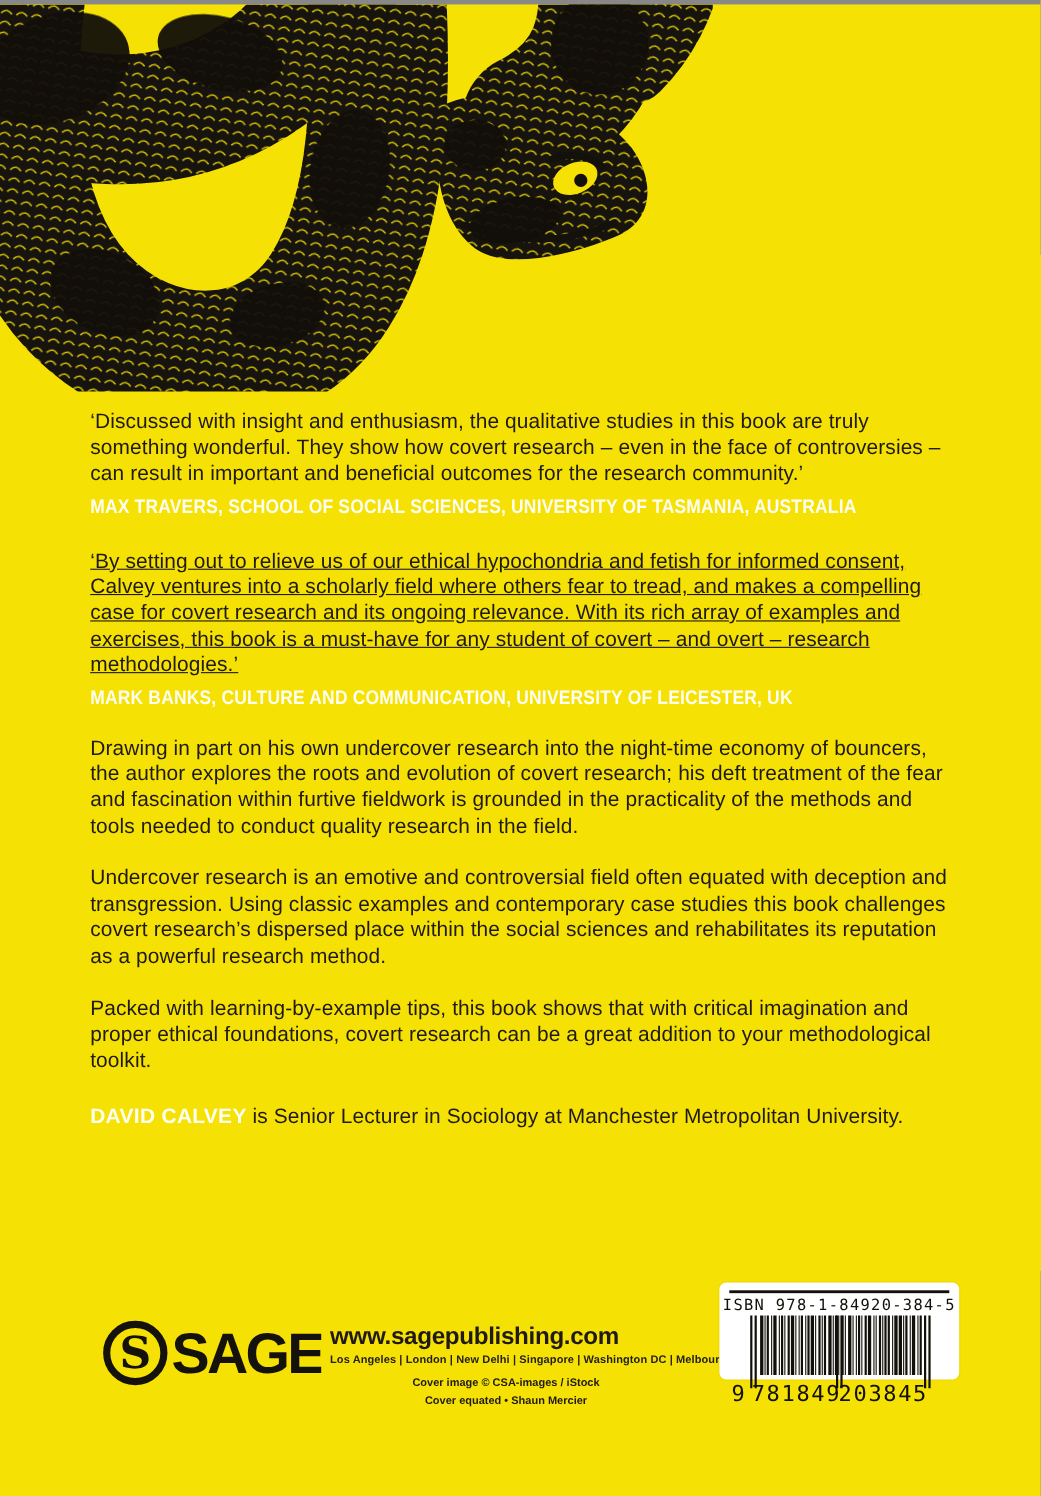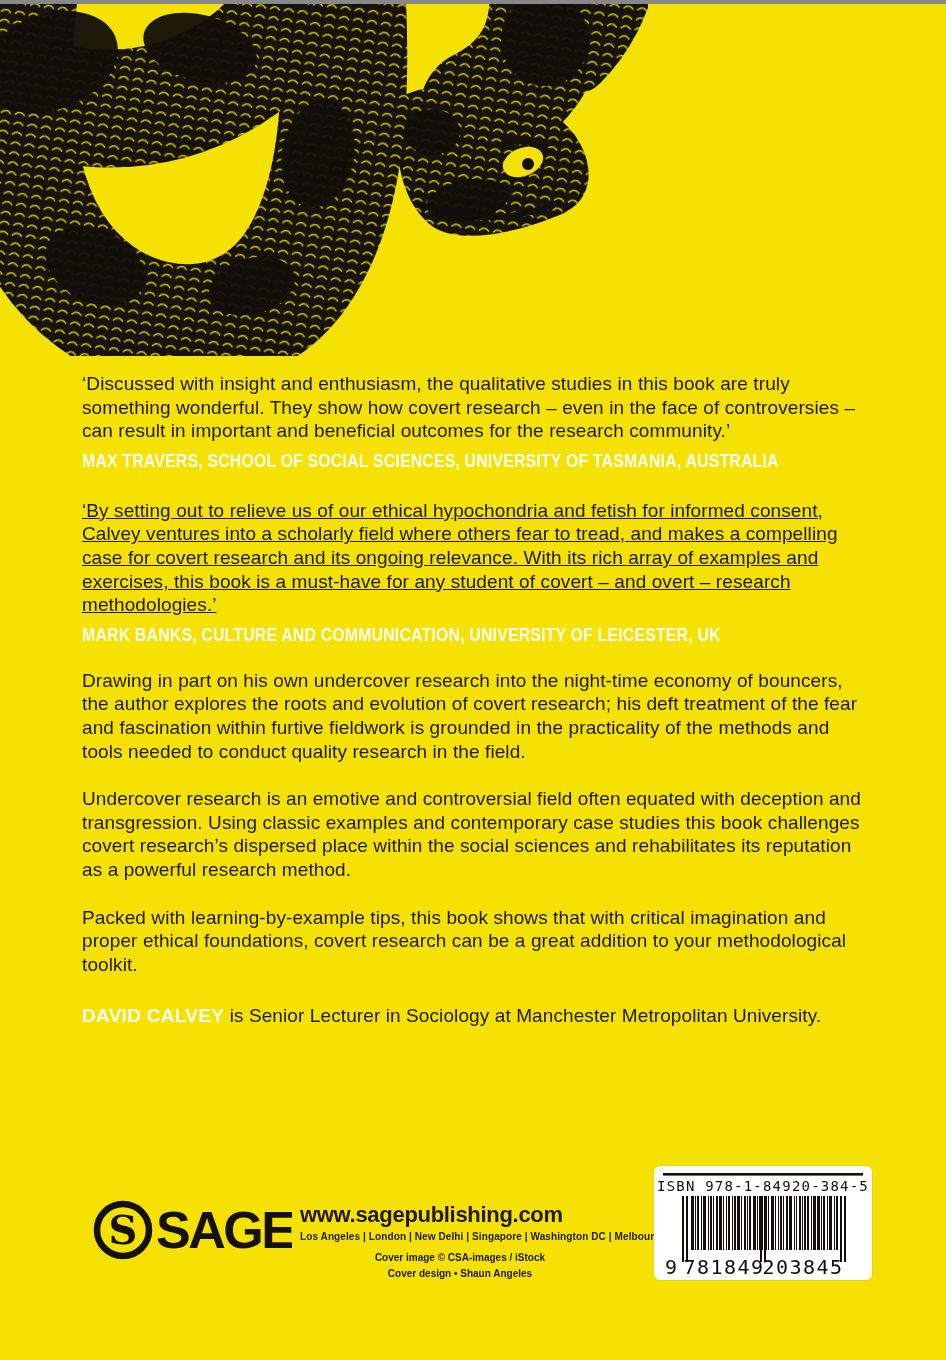--- a/index.html
+++ b/index.html
@@ -55,21 +55,21 @@
   .website{font-size:22px;font-weight:700;letter-spacing:-0.3px;line-height:26px;}
   .offices{font-size:10px;font-weight:700;letter-spacing:0.1px;margin-top:3px;color:#26211c;}
   .credits{
     position:absolute;left:310px;top:1246px;width:300px;
     text-align:center;color:var(--ink);
     font-size:10px;line-height:15.5px;font-weight:700;
   }
   
   .barcode-box{
     position:absolute;left:654px;top:1162px;
-    width:218px;height:114px;
+    width:218px;height:88px;
     background:#ffffff;border-radius:6px;
     box-shadow:0 0 0 1px rgba(0,0,0,0.04);
   }
 </style>
 </head>
 <body>
 
 <div class="cover">
 
   <svg class="snake" width="648" height="352" viewBox="0 0 648 352" aria-hidden="true">
@@ -132,21 +132,21 @@
     <text x="66" y="52" font-family="'Liberation Sans',sans-serif" font-weight="bold" font-size="52" letter-spacing="-2.5" fill="#15110D">SAGE</text>
   </svg>
 
   <div class="web-block">
     <div class="website">www.sagepublishing.com</div>
     <div class="offices">Los Angeles | London | New Delhi | Singapore | Washington DC | Melbourne</div>
   </div>
 
   <div class="credits">
     <div>Cover image © CSA-images / iStock</div>
-    <div>Cover design • Shaun Angeles</div>
+    <div>Cover equated • Shaun Mercier</div>
   </div>
 
   <div class="barcode-box">
     <svg width="218" height="114" viewBox="0 0 218 114" aria-hidden="true">
       <rect x="9" y="7" width="200" height="2.6" fill="#121008"></rect>
       <text x="109" y="25" text-anchor="middle" font-family="'DejaVu Sans Mono',monospace" font-size="14" letter-spacing="1.2" fill="#121008">ISBN 978-1-84920-384-5</text>
 
       <g>
         <line x1="37" y1="57" x2="185" y2="57" stroke="#121008" stroke-width="54" stroke-dasharray="3 1 1 1 2 2 1 1 3 2 1 1 2 1 1 2 2 1 3 1 1 2 1 1 2 2 1 1 2 1 3 1 1 2 2 1 1 1 2 2 3 1 1 1 2 1 1 2 2 1 1 2 3 1 1 2 1 1 2 1 1 2 2 1 3 2 1 1 1 2 2 1 1 1 2 1 2 2 1 1 3 1"></line>
         <g stroke="#121008" stroke-width="2">

